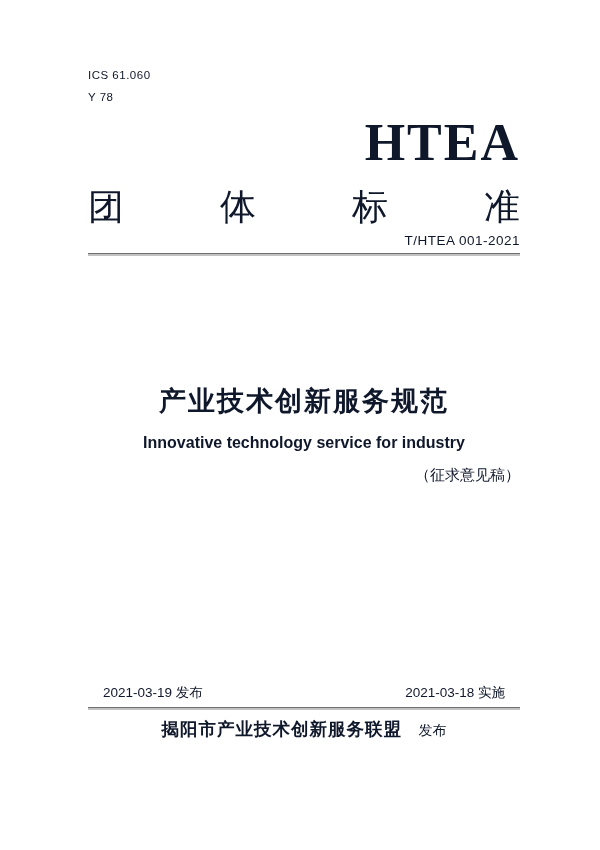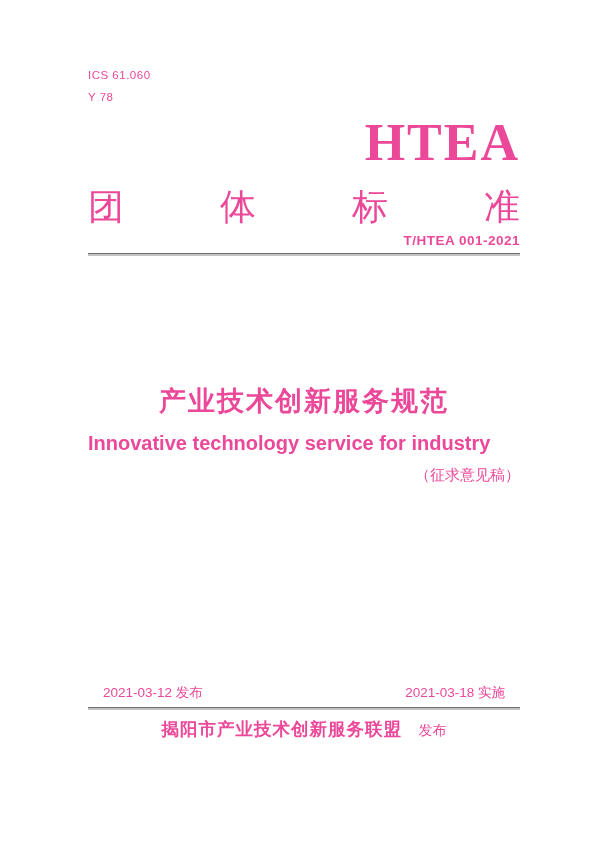--- a/index.html
+++ b/index.html
@@ -7,21 +7,21 @@
     padding: 0;
     background: #ffffff;
   }
   .page {
     position: relative;
     width: 600px;
     height: 740px;
     background: #ffffff;
     overflow: hidden;
     font-family: "Liberation Sans", sans-serif;
-    color: #ec4899;
+    color: #0f172a;
   }
   .col {
     position: absolute;
     left: 88px;
     width: 432px;
   }
   .ics-block {
     top: 64px;
     font-size: 11.5px;
     line-height: 22px;
@@ -42,21 +42,21 @@
     top: 186px;
     display: flex;
     justify-content: space-between;
     font-family: "Liberation Serif", "DejaVu Serif", serif;
     font-size: 36px;
     line-height: 42px;
   }
   .std-number {
     top: 233px;
     text-align: right;
-    font-weight: bold;
+    font-weight: normal;
     font-size: 13.5px;
     letter-spacing: 0.5px;
     font-family: "Liberation Sans", sans-serif;
   }
   .rule {
     position: absolute;
     left: 88px;
     width: 432px;
     height: 3px;
     border: 0;
@@ -69,23 +69,23 @@
     top: 384px;
     text-align: center;
     font-weight: bold;
     font-size: 27px;
     line-height: 34px;
     letter-spacing: 2px;
     font-family: "Liberation Sans", sans-serif;
   }
   .title-en {
     top: 432px;
-    text-align: left;
+    text-align: center;
     font-weight: bold;
-    font-size: 20px;
+    font-size: 16px;
     line-height: 22px;
     font-family: "Liberation Sans", sans-serif;
   }
   .draft-note {
     top: 464px;
     text-align: right;
     font-size: 15px;
     line-height: 22px;
     font-family: Liberation Sans, sans-serif;
   }
@@ -147,21 +147,21 @@
 
   <div class="rule rule-top"></div>
 
   <div class="col title-cn">产业技术创新服务规范</div>
 
   <div class="col title-en">Innovative technology service for industry</div>
 
   <div class="col draft-note">（征求意见稿）</div>
 
   <div class="col dates-row">
-    <span>2021-03-12 发布</span>
+    <span>2021-03-19 发布</span>
     <span>2021-03-18 实施</span>
   </div>
 
   <div class="rule rule-bottom"></div>
 
   <div class="col foreword">前 言</div>
 
   <div class="col publisher-row">
     <span class="publisher-name">揭阳市产业技术创新服务联盟</span>
     <span class="publisher-label">发布</span>

